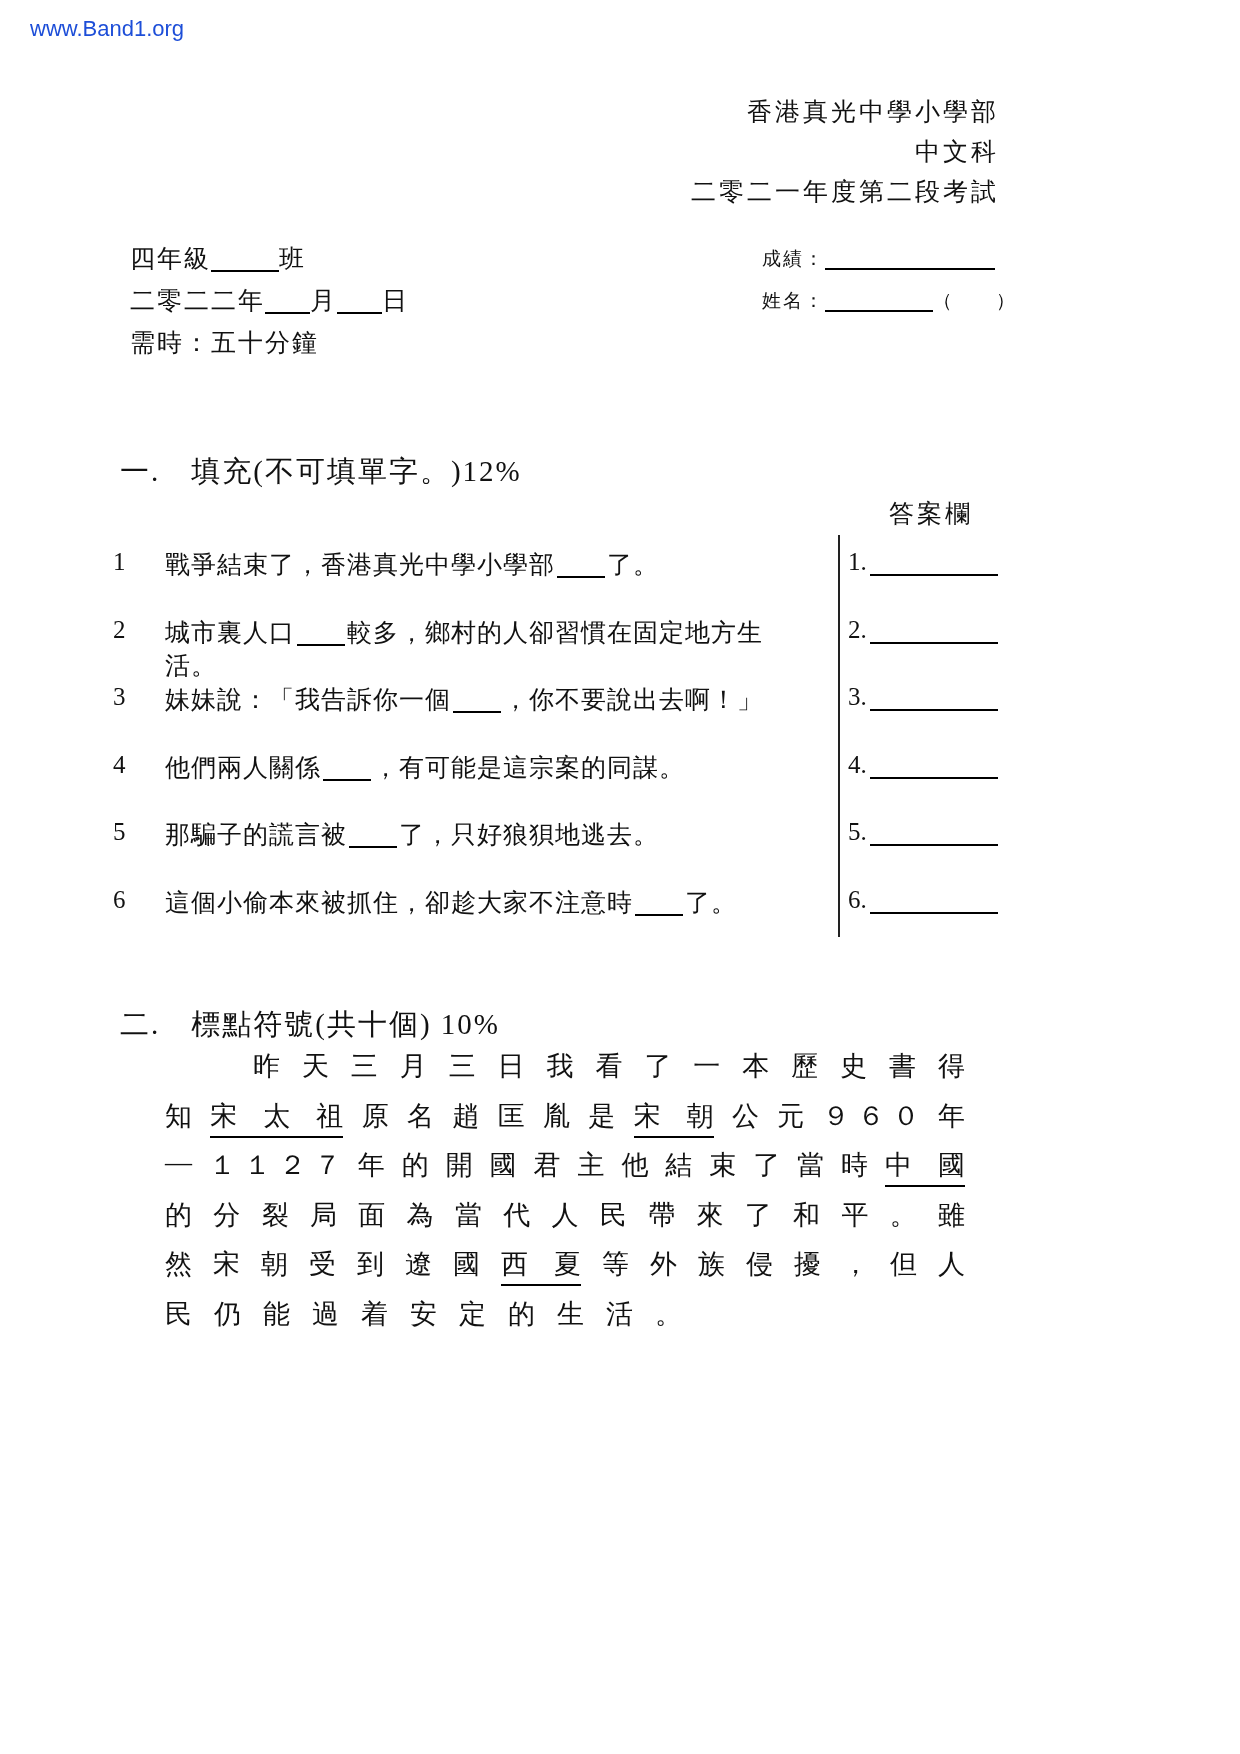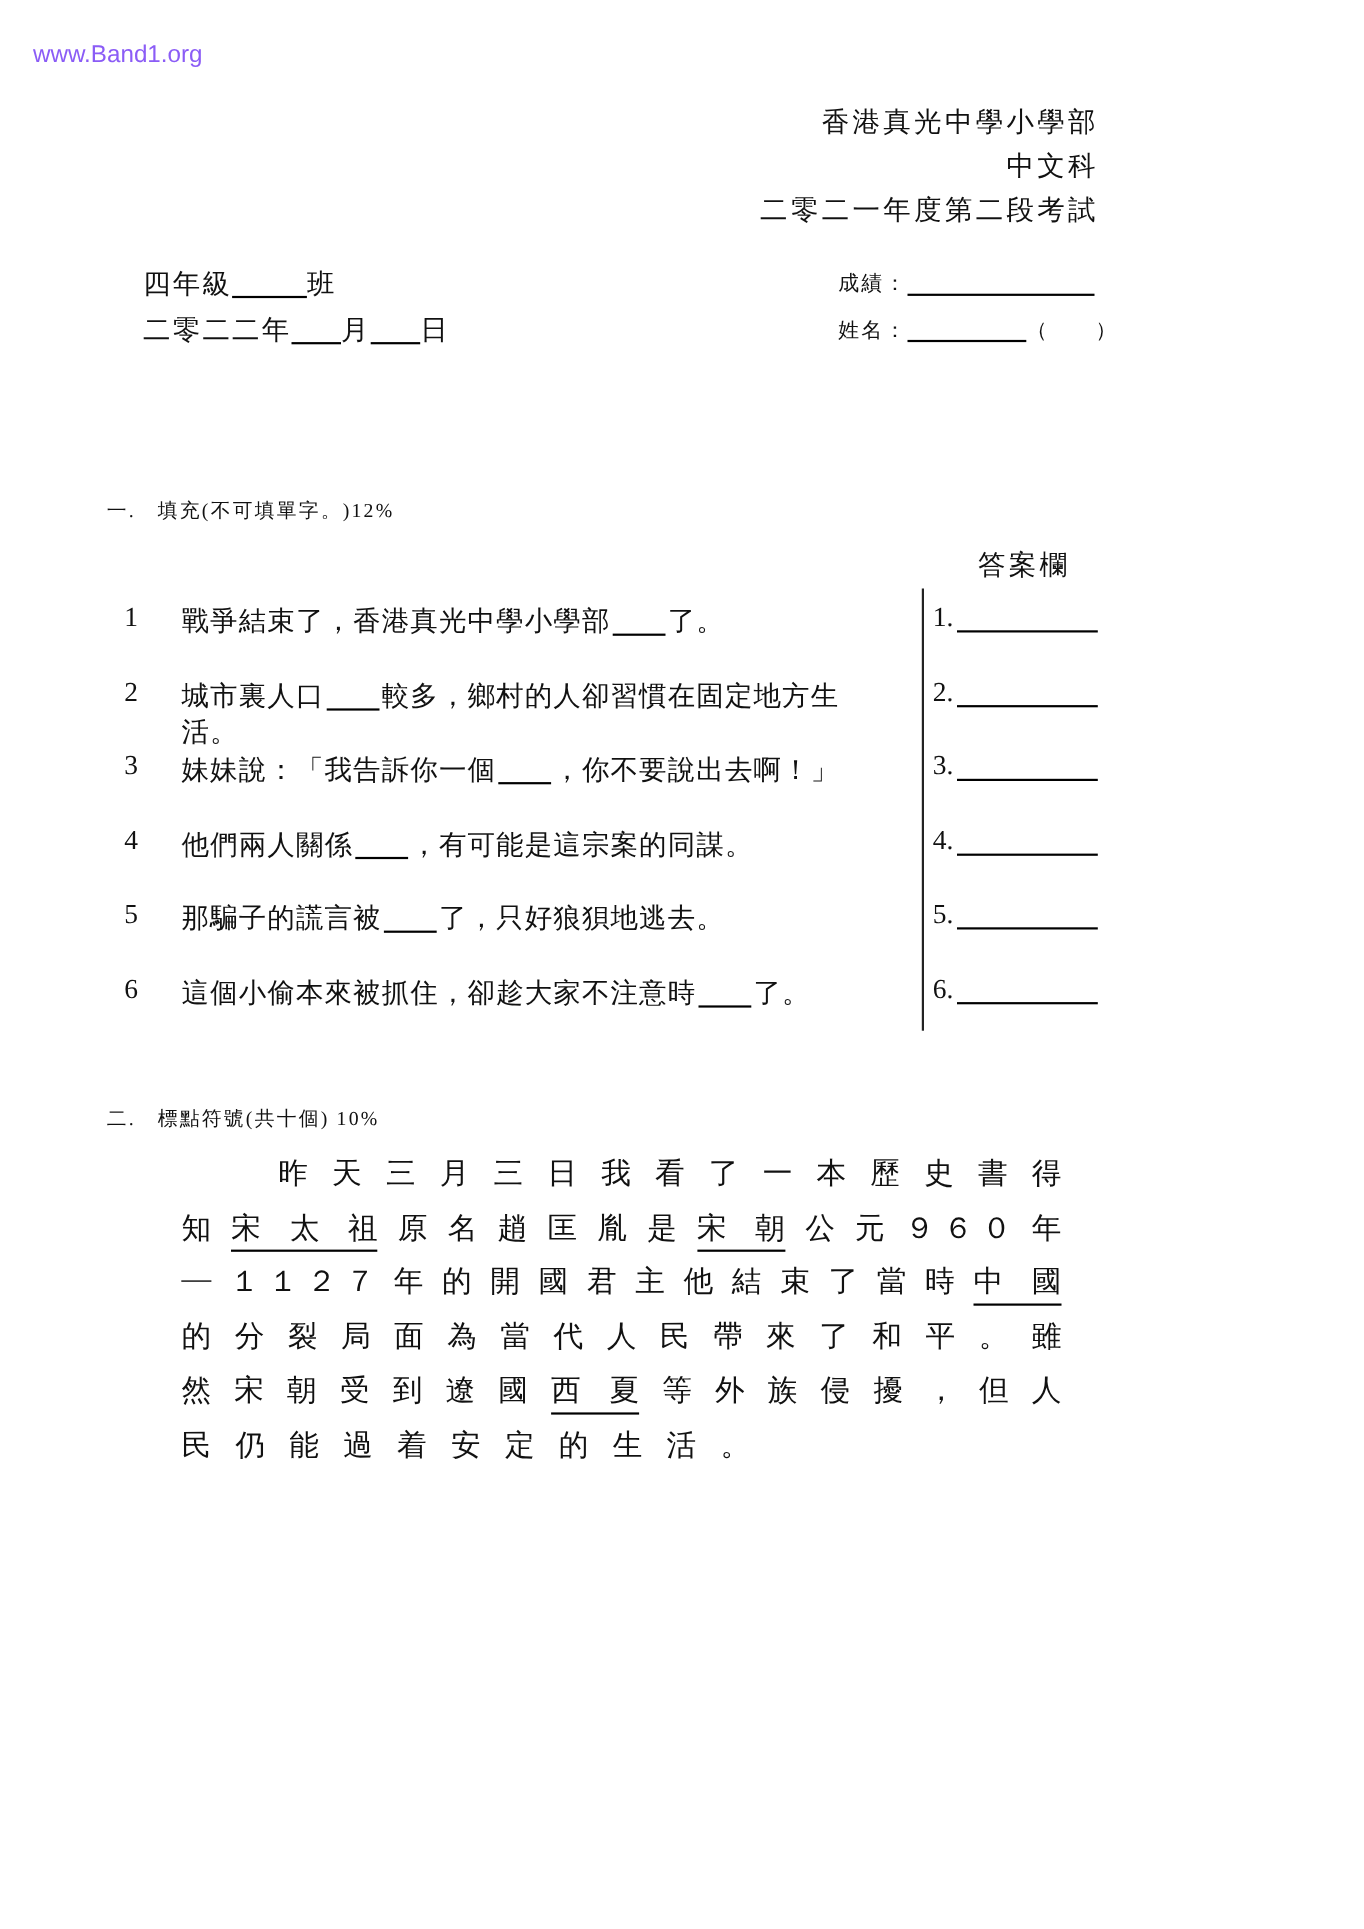--- a/index.html
+++ b/index.html
@@ -5,23 +5,23 @@
   * { margin: 0; padding: 0; box-sizing: border-box; }
   html, body { background: #ffffff; }
   body {
     width: 1240px; height: 1754px;
     position: relative;
     font-family: "Liberation Serif", "DejaVu Serif", serif;
     color: #111;
     overflow: hidden;
   }
   .watermark {
-    position: absolute; left: 30px; top: 36px;
+    position: absolute; left: 30px; top: 16px;
     font-family: "Liberation Sans", "DejaVu Sans", sans-serif;
-    font-size: 22px; color: #8b5cf6;
+    font-size: 22px; color: #1d4ed8;
   }
   .titles {
     position: absolute; left: 113px; top: 92px; width: 886px;
     text-align: right; font-size: 25px; line-height: 40px; letter-spacing: 3px;
   }
   .info-left {
     position: absolute; left: 130px; top: 238px;
     font-size: 25px; line-height: 42px; letter-spacing: 2px;
   }
   .info-right {
@@ -32,22 +32,22 @@
     display: inline-block;
     border-bottom: 2px solid #000;
     height: 24px; vertical-align: -5px;
   }
   .b-grade { width: 68px; }
   .b-month { width: 45px; }
   .b-day   { width: 45px; }
   .b-score { width: 170px; }
   .b-name  { width: 108px; }
   .sec-heading {
-    position: absolute; left: 97px;
-    font-size: 18px; letter-spacing: 2px;
+    position: absolute; left: 120px;
+    font-size: 29px; letter-spacing: 2px;
   }
   #sec1-heading { top: 452px; }
   #sec2-heading { top: 1005px; }
   .answer-col-title {
     position: absolute; left: 889px; top: 497px;
     font-size: 25px; letter-spacing: 3px;
   }
   .divider {
     position: absolute; left: 838px; top: 535px;
     width: 0; height: 402px;
@@ -94,20 +94,21 @@
   <div>二零二一年度第二段考試</div>
 </div>
 
 <div class="info-left">
   <div>
     <span>四年級</span><span class="blank b-grade"></span><span>班</span>
   </div>
   <div>
     <span>二零二二年</span><span class="blank b-month"></span><span>月</span><span class="blank b-day"></span><span>日</span>
   </div>
+  <div>需時：五十分鐘</div>
 </div>
 
 <div class="info-right">
   <div>
     <span>成績：</span><span class="blank b-score"></span>
   </div>
   <div>
     <span>姓名：</span><span class="blank b-name"></span><span>（</span><span style="display:inline-block;width:42px"></span><span>）</span>
   </div>
 </div>

